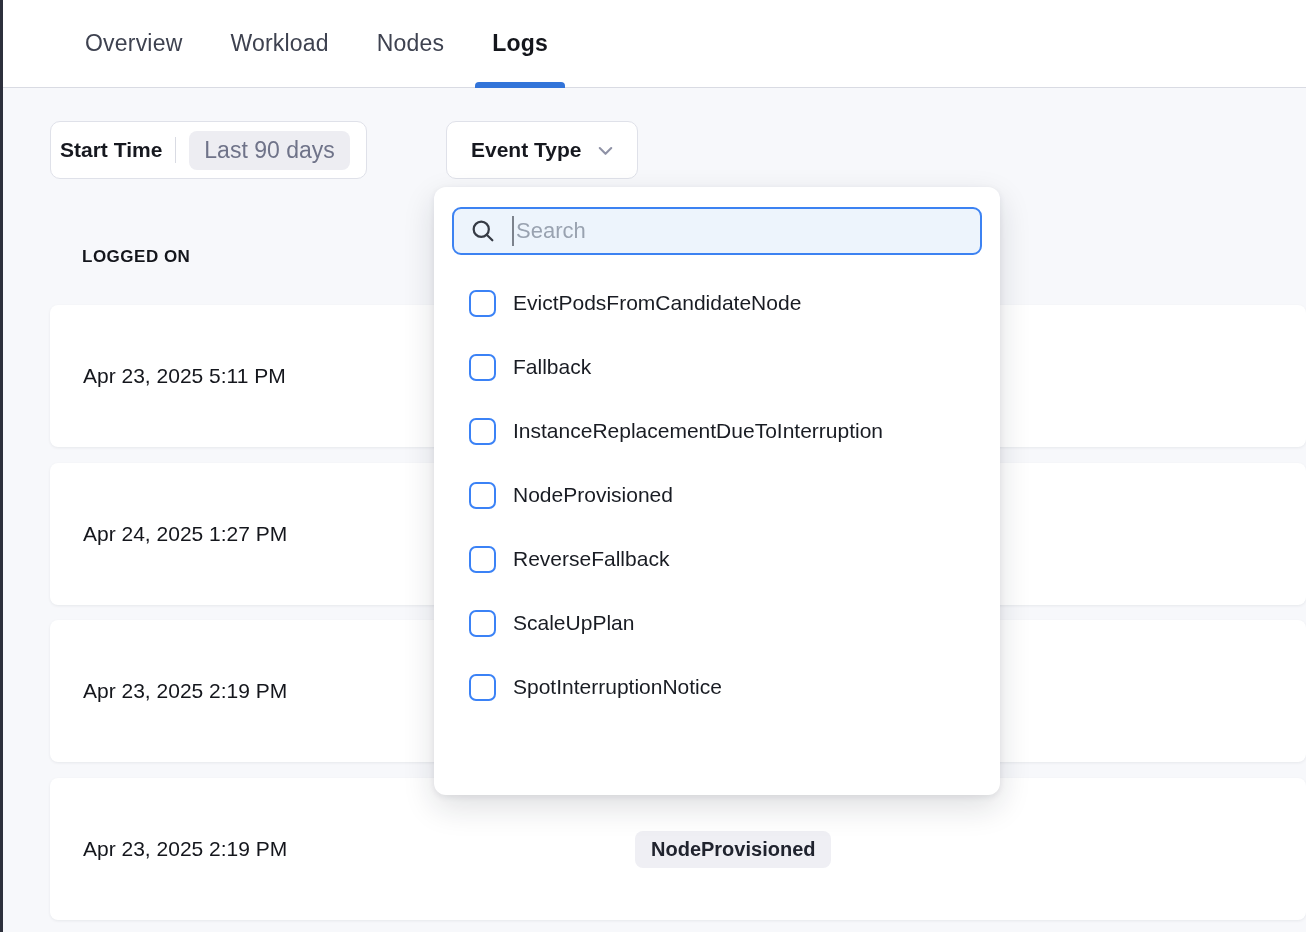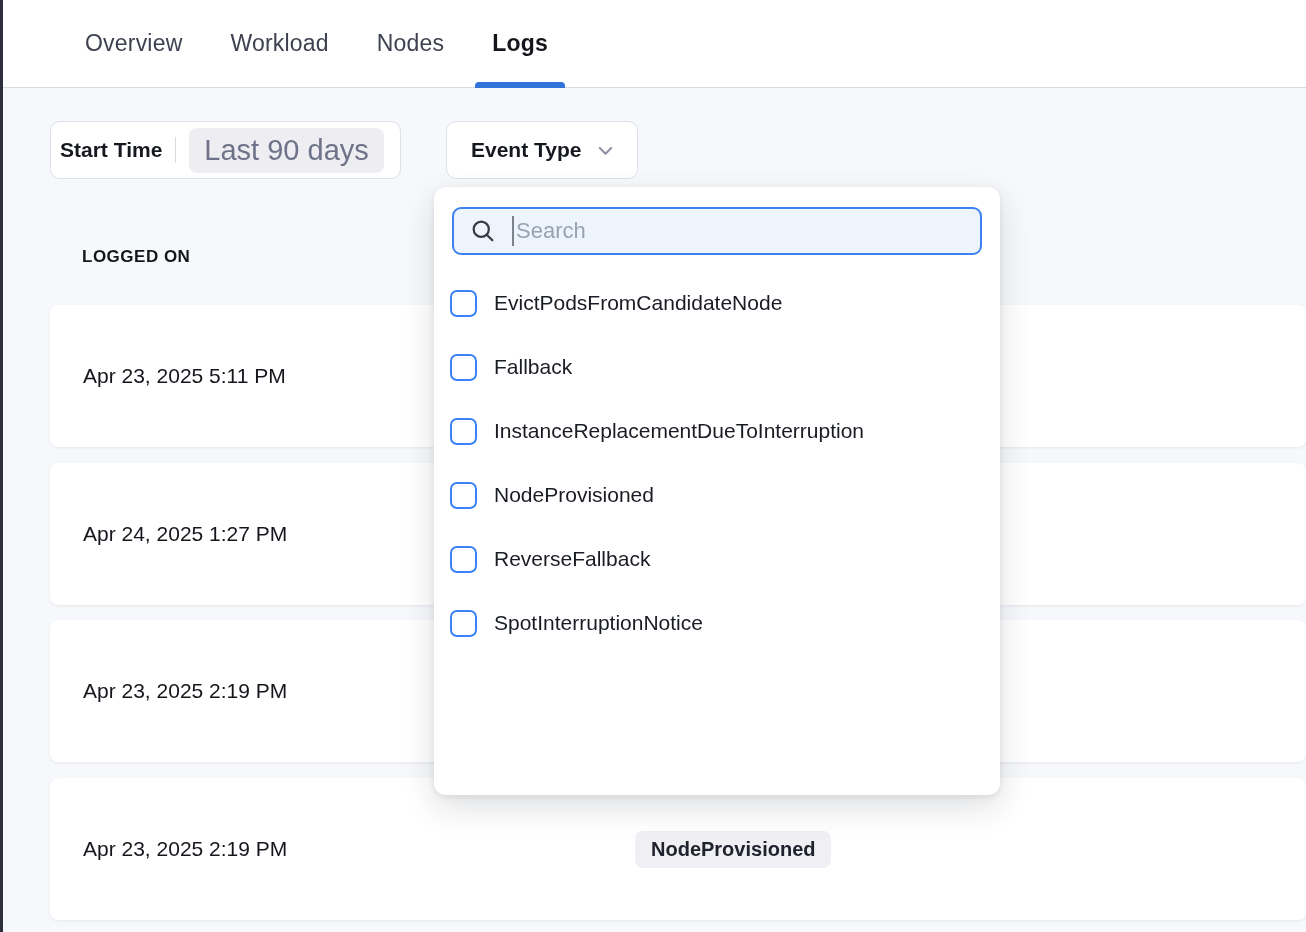--- a/index.html
+++ b/index.html
@@ -35,21 +35,21 @@
   .filter-btn {
     position:absolute; top:121px; height:58px; background:#ffffff;
     border:1px solid #dfe1e9; border-radius:10px;
     display:flex; align-items:center; cursor:pointer;
   }
   .start-time { left:50px; padding:0 16px 0 9px; gap:13px; }
   .start-time .lbl { font-size:21px; font-weight:700; color:#16181f; }
   .start-time .sep { width:1px; height:26px; background:#d9dbe3; }
   .start-time .chip {
     background:#ededf2; border-radius:8px; padding:6px 15px;
-    font-size:29px; color:#6f7389; white-space:nowrap;
+    font-size:23px; color:#6f7389; white-space:nowrap;
   }
   .event-type { left:434px; padding:0 20px 0 24px; gap:13px;margin-left:12px; }
   .event-type .lbl { font-size:21px; font-weight:600; color:#16181f; }
   .event-type .chev { display:flex; align-items:center; }
   
   .dropdown {
     position:absolute; left:434px; top:187px; width:566px; height:608px;
     background:#ffffff; border-radius:12px;
     box-shadow:0 12px 32px rgba(22,28,45,0.14), 0 2px 6px rgba(22,28,45,0.08);
     z-index:20; padding-top:20px;
@@ -61,21 +61,21 @@
   .search-box .caret {
     width:2px; height:30px; background:#7c828c; margin-left:15px; flex:none;
   }
   .search-box input {
     flex:1; border:none; outline:none; background:transparent;
     font-family:inherit; font-size:22px; color:#30343d; margin-left:2px;
   }
   .search-box input::placeholder { color:#99a2b0; opacity:1; }
   .options { margin-top:16px; }
   .option {
-    height:64px; display:flex; align-items:center; padding-left:16px;
+    height:64px; display:flex; align-items:center; padding-left:35px;
     cursor:pointer;
   }
   .checkbox {
     width:27px; height:27px; border:2px solid #3b82f6; border-radius:7px;
     background:#ffffff; flex:none;
   }
   .option .opt-label { margin-left:17px; font-size:21px; color:#191c23; }
   .clear-selection {
     margin-top:6px; padding:12px 27px; font-size:21px; color:#6e7287;
     cursor:pointer; display:inline-block;
@@ -181,17 +181,21 @@
     <div class="option">
       <span class="checkbox"></span>
       <span class="opt-label">NodeProvisioned</span>
     </div>
     <div class="option">
       <span class="checkbox"></span>
       <span class="opt-label">ReverseFallback</span>
     </div>
     <div class="option">
       <span class="checkbox"></span>
+      <span class="opt-label">ScaleUpPlan</span>
+    </div>
+    <div class="option">
+      <span class="checkbox"></span>
       <span class="opt-label">SpotInterruptionNotice</span>
     </div>
   </div>
 
 </div>
 
 </body></html>

